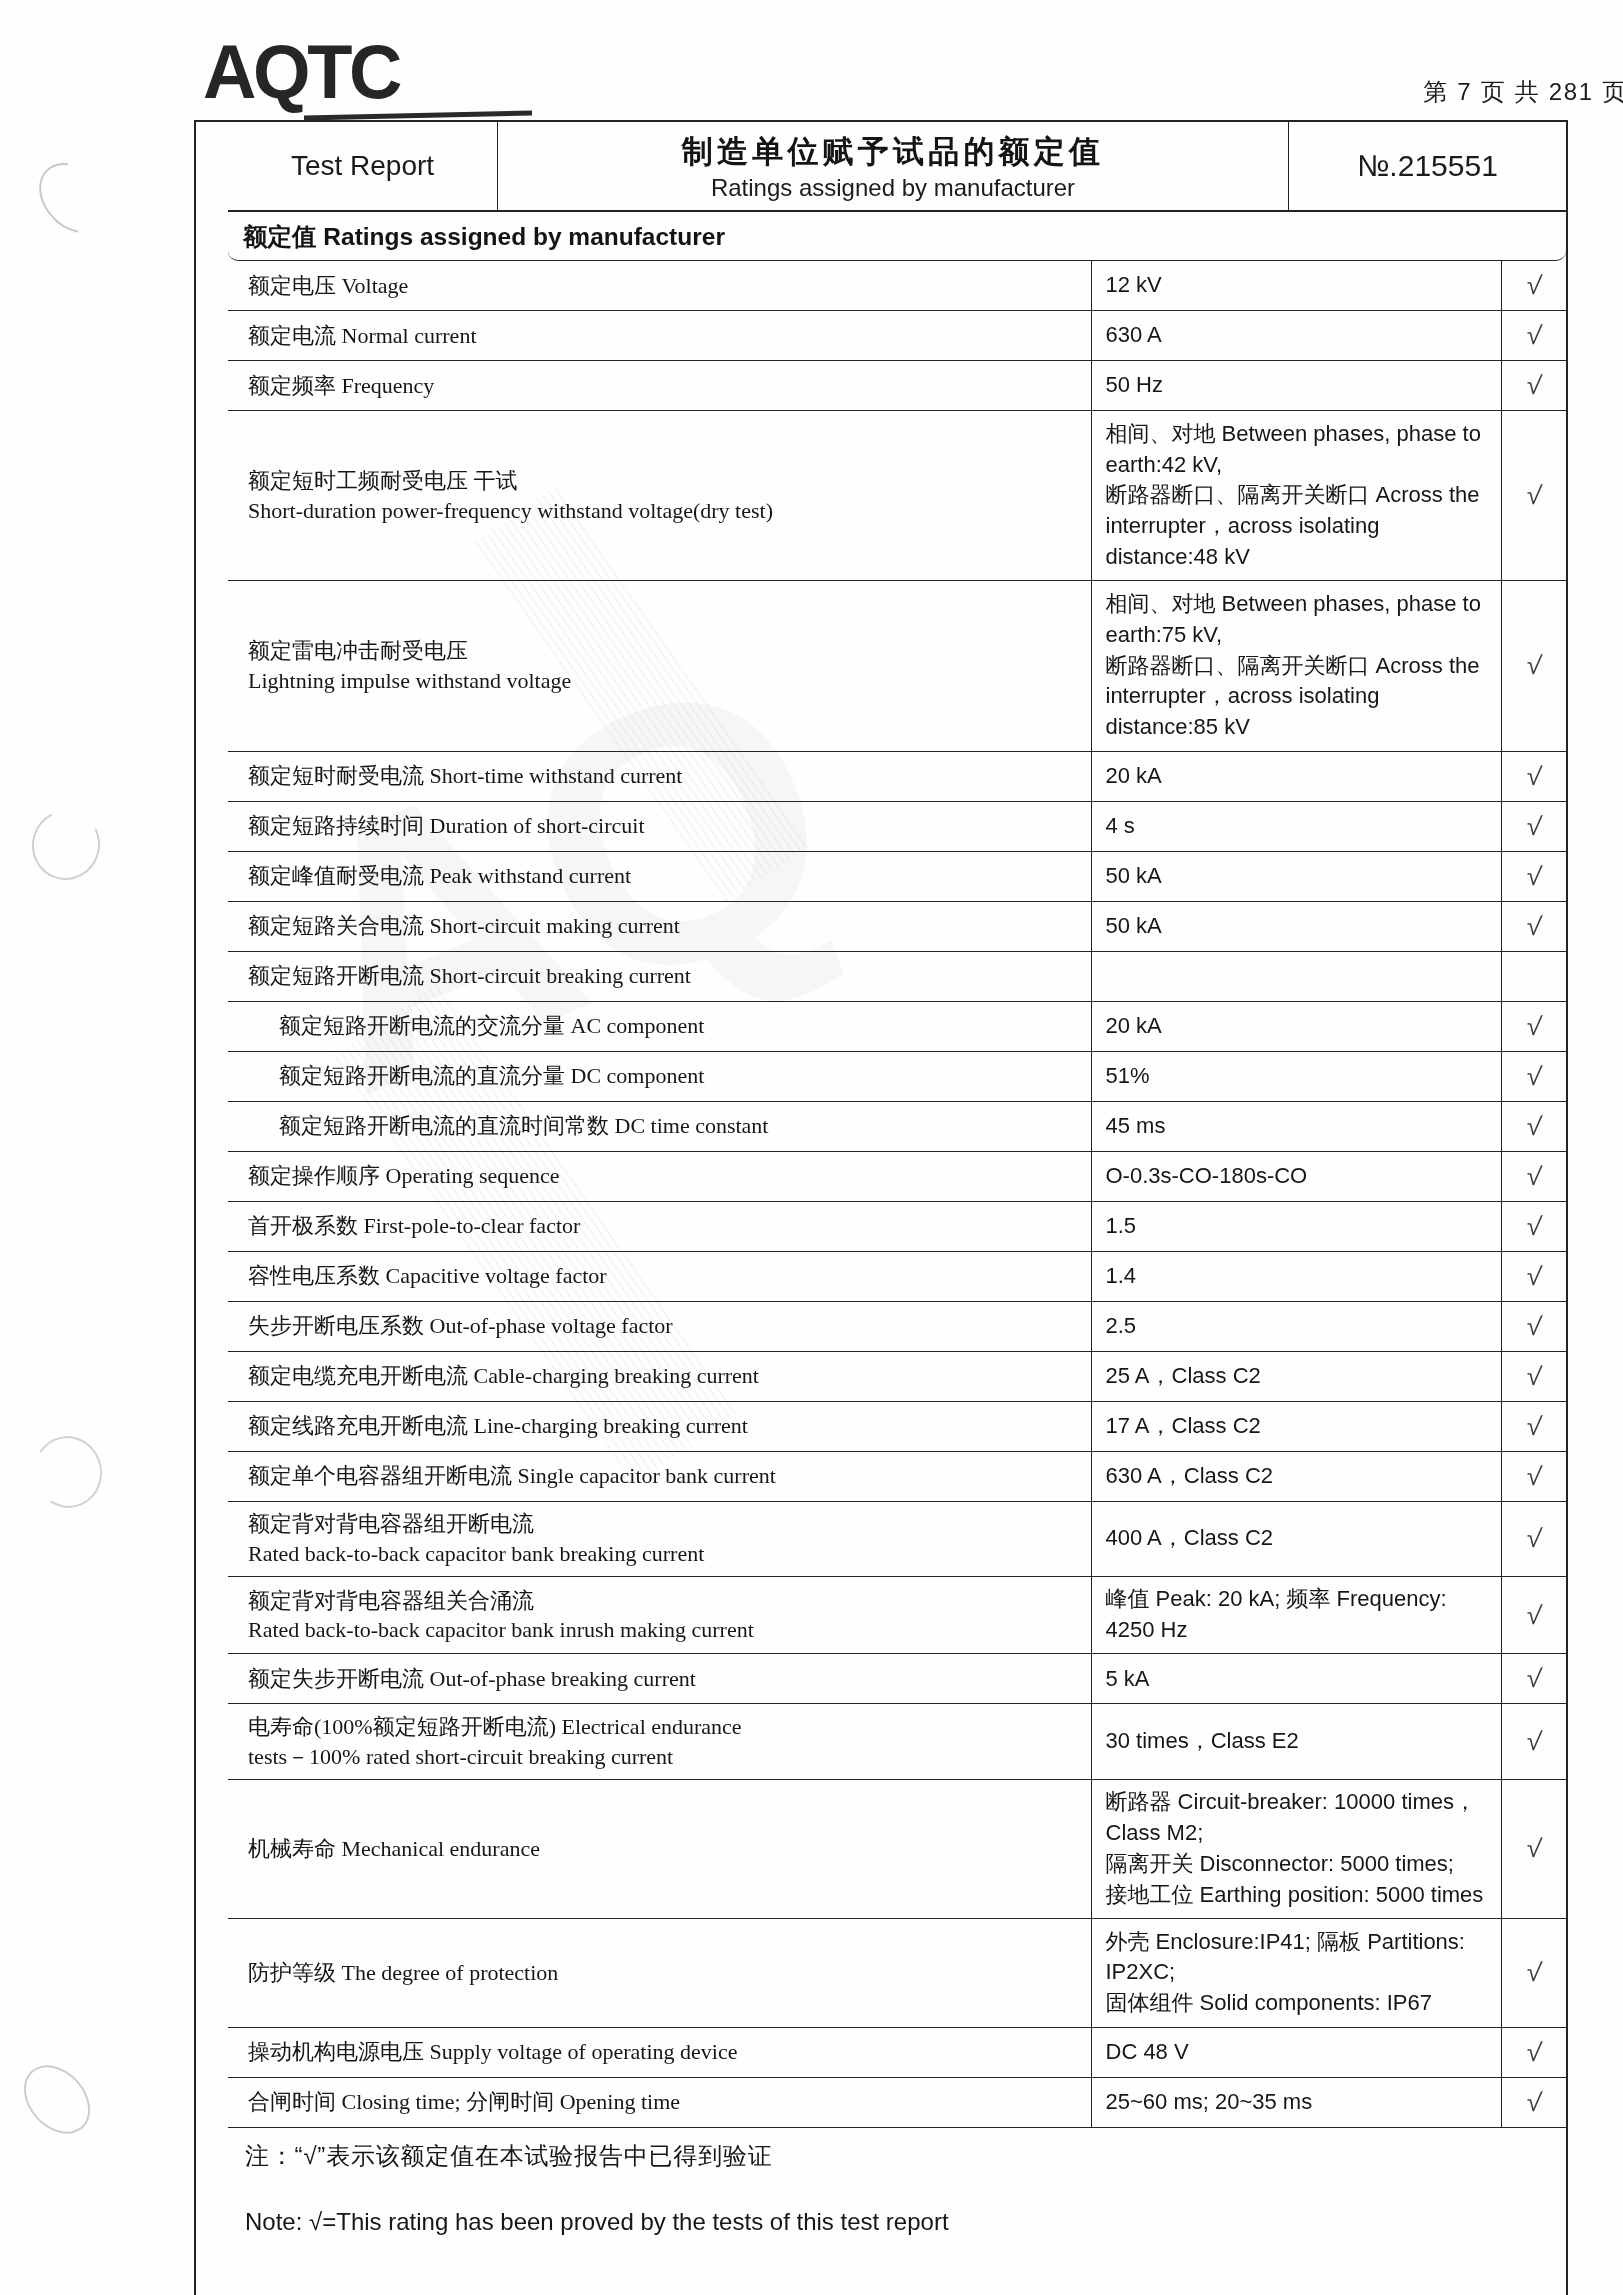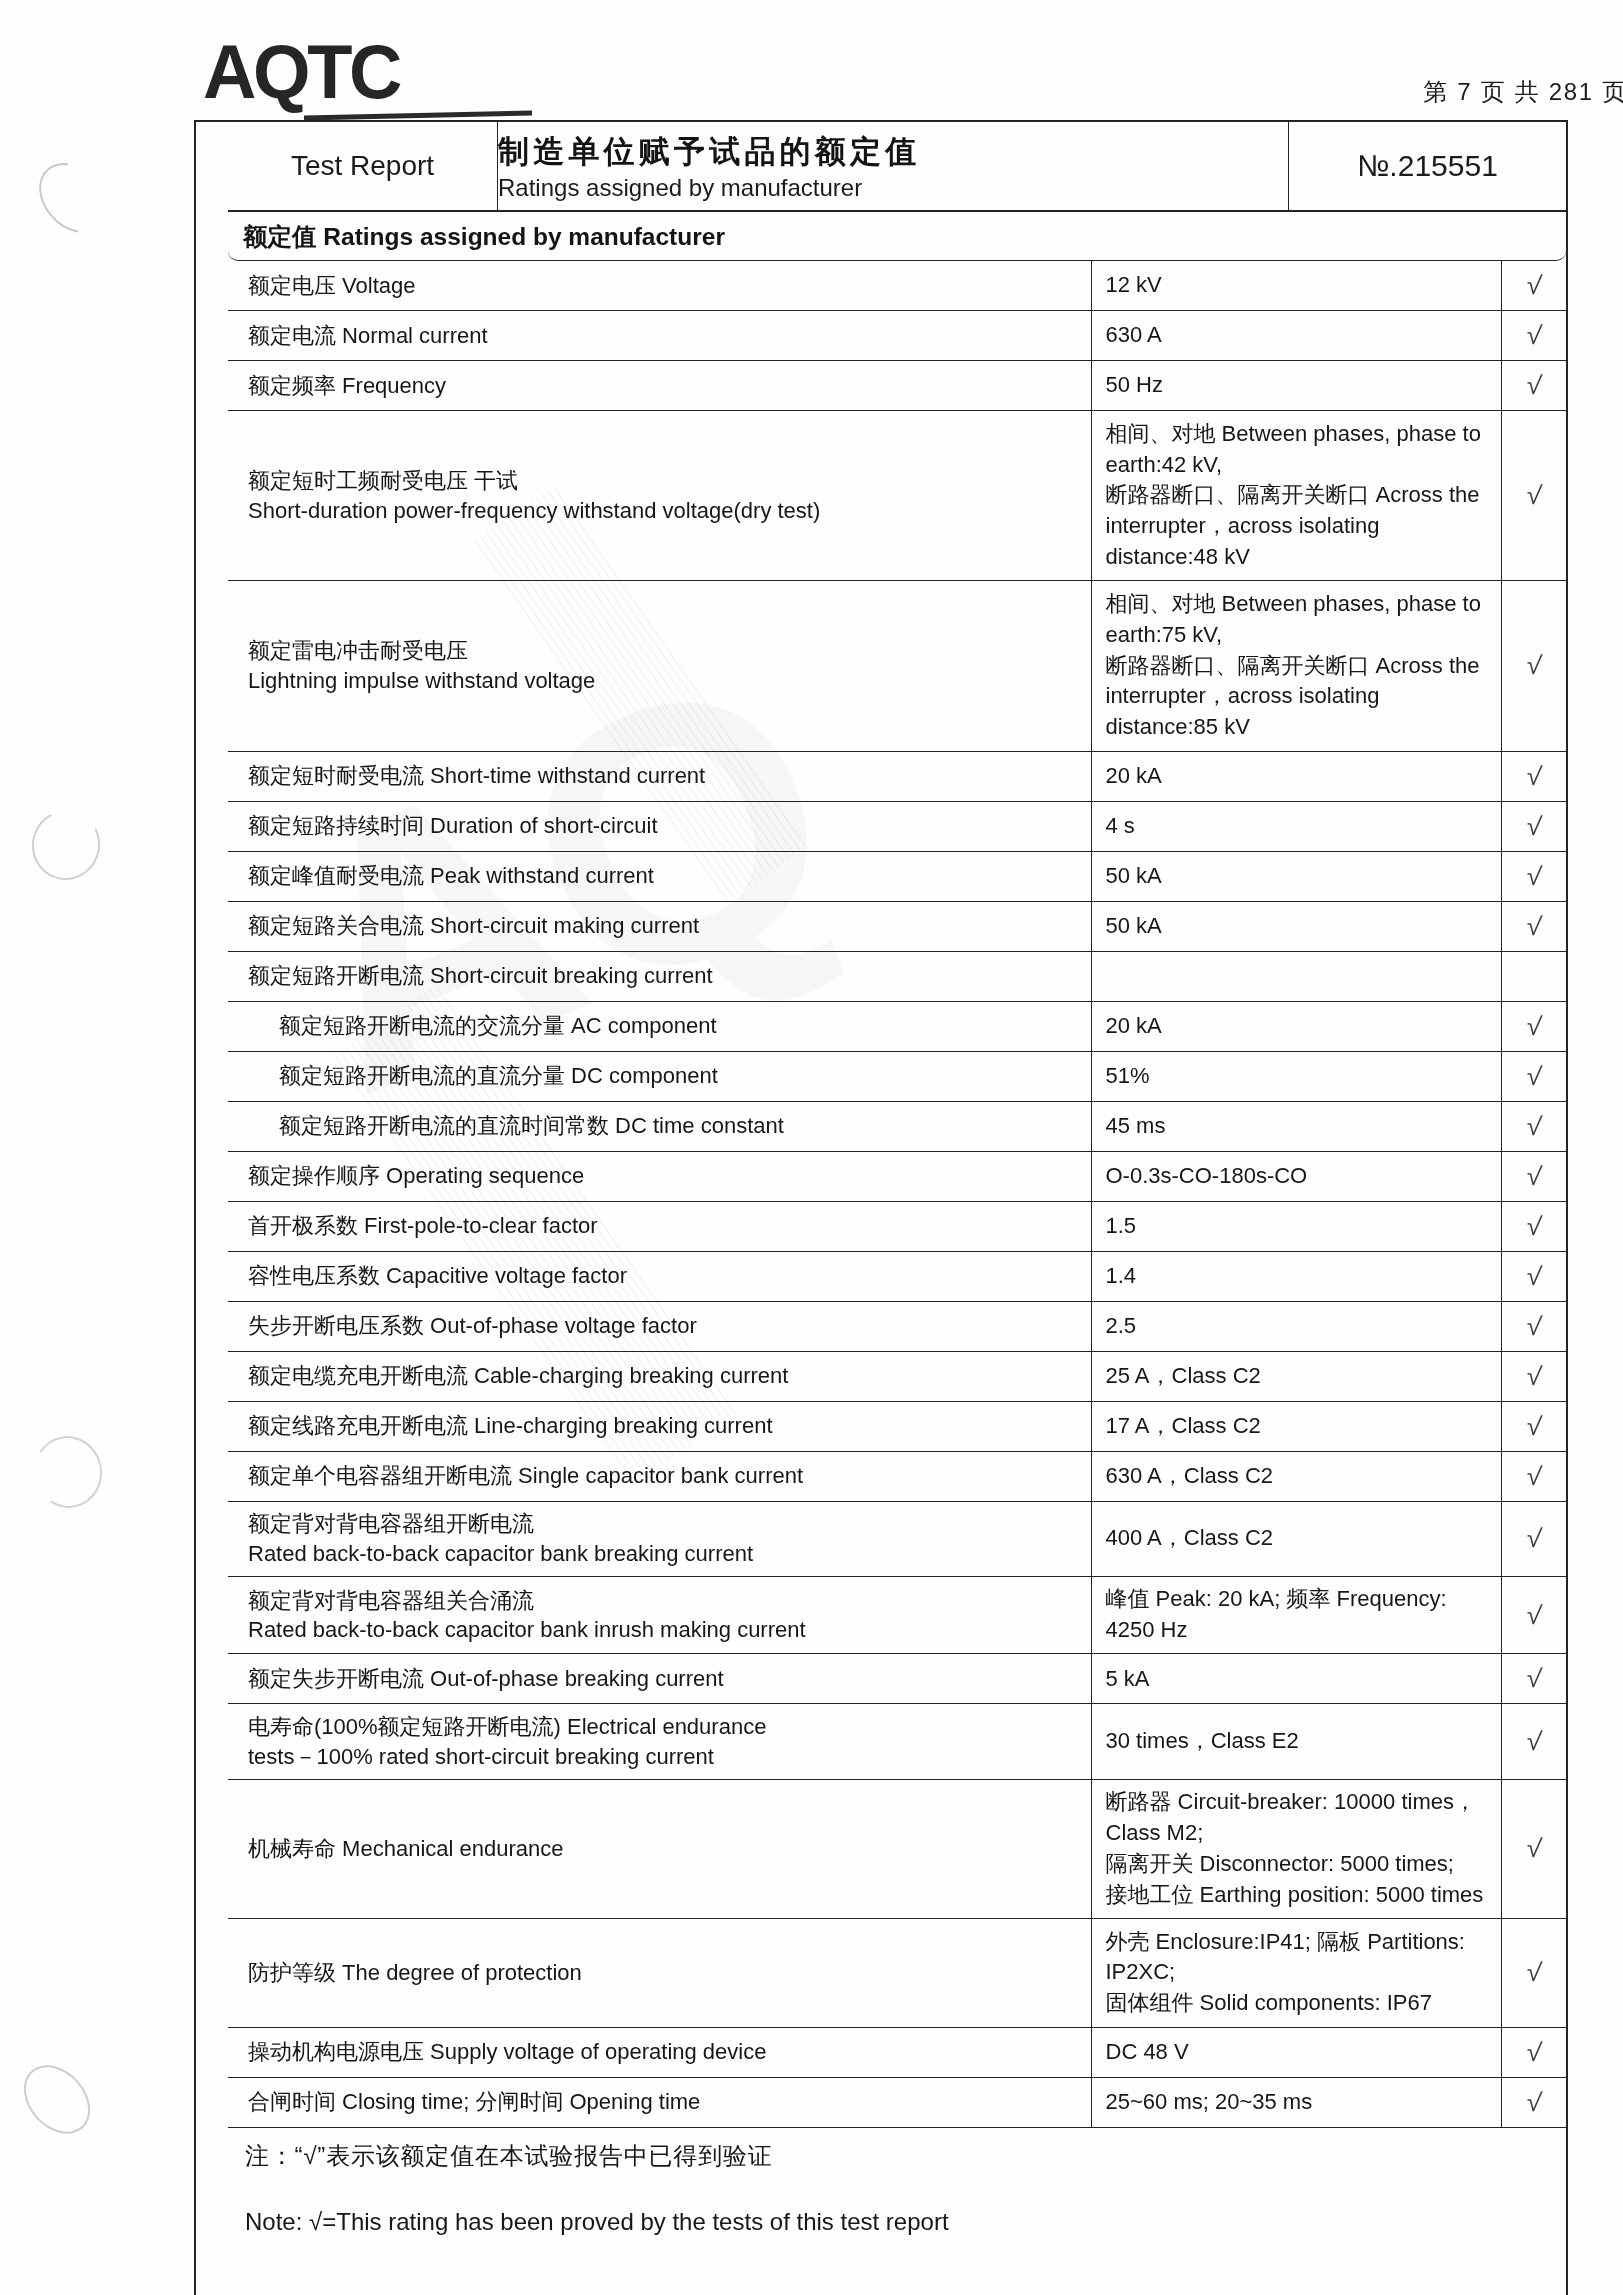--- a/index.html
+++ b/index.html
@@ -30,35 +30,35 @@
     box-sizing:border-box;
     padding-left:32px;
   }
   .header-band{display:flex;border-bottom:2.5px solid #232323;min-height:88px;align-items:stretch;}
   .h-left{
     width:269px;border-right:1.7px solid #232323;display:flex;
     align-items:center;justify-content:center;font-size:28px;color:#1b1b1b;
   }
   .h-mid{
     flex:1;border-right:1.7px solid #232323;display:flex;flex-direction:column;
-    justify-content:center;padding:5px 0;
+    align-items:center;justify-content:center;padding:5px 0;
   }
   .h-title-zh{font-size:31px;font-weight:bold;letter-spacing:4.2px;color:#141414;}
   .h-title-en{font-size:24px;margin-top:1px;color:#1b1b1b;}
   .h-right{width:277px;display:flex;align-items:center;justify-content:center;font-size:30px;color:#1b1b1b;}
   .section-row{
     border-bottom:1.7px solid #232323;font-weight:bold;font-size:24.5px;
     padding:7.6px 13.5px 7.6px 15px;color:#141414;border-radius:10px;
   }
   
   .trow{display:flex;border-bottom:1.7px solid #232323;min-height:49px;align-items:stretch;}
   .c-label{
     width:864px;box-sizing:border-box;border-right:1.7px solid #232323;
     padding:7.6px 10px 7.6px 20px;display:flex;align-items:center;
-    font-size:22px;line-height:1.34;white-space:pre-line;color:#161616;
+    font-size:22px;line-height:1.34;white-space:pre-line;color:#161616;font-family:Liberation Serif, serif;
   }
   .trow.indent .c-label{padding-left:51px;}
   .c-value{
     flex:1;box-sizing:border-box;border-right:1.7px solid #232323;
     padding:7.6px 6.8px 7.6px 13.5px;display:flex;align-items:center;
     font-size:22px;line-height:1.40;white-space:pre-line;color:#161616;
   }
   .c-check{
     width:64px;display:flex;align-items:center;justify-content:center;
     font-size:26px;color:#3d3d3d;

